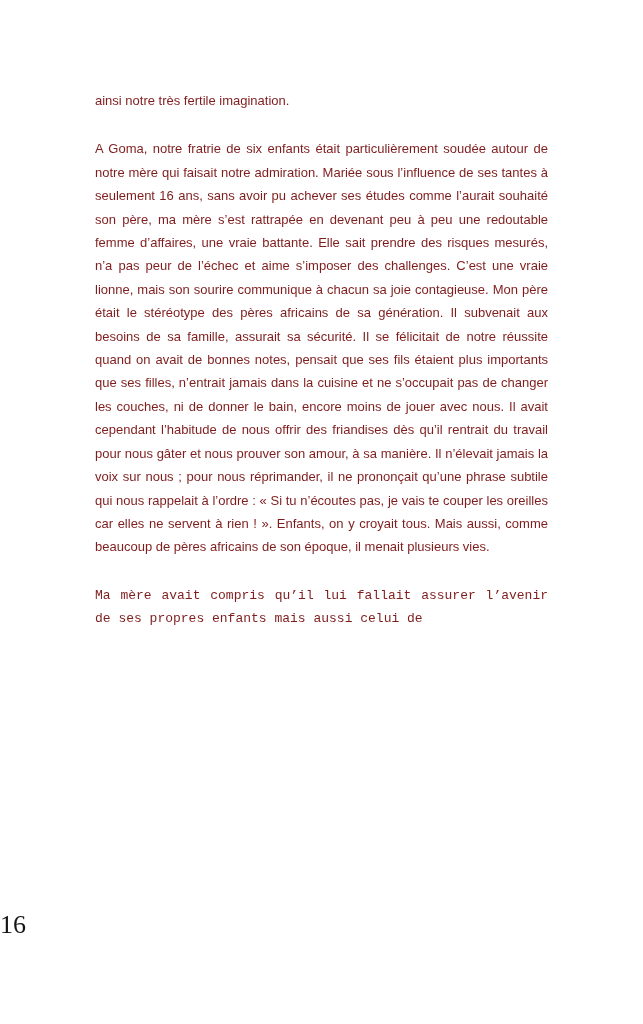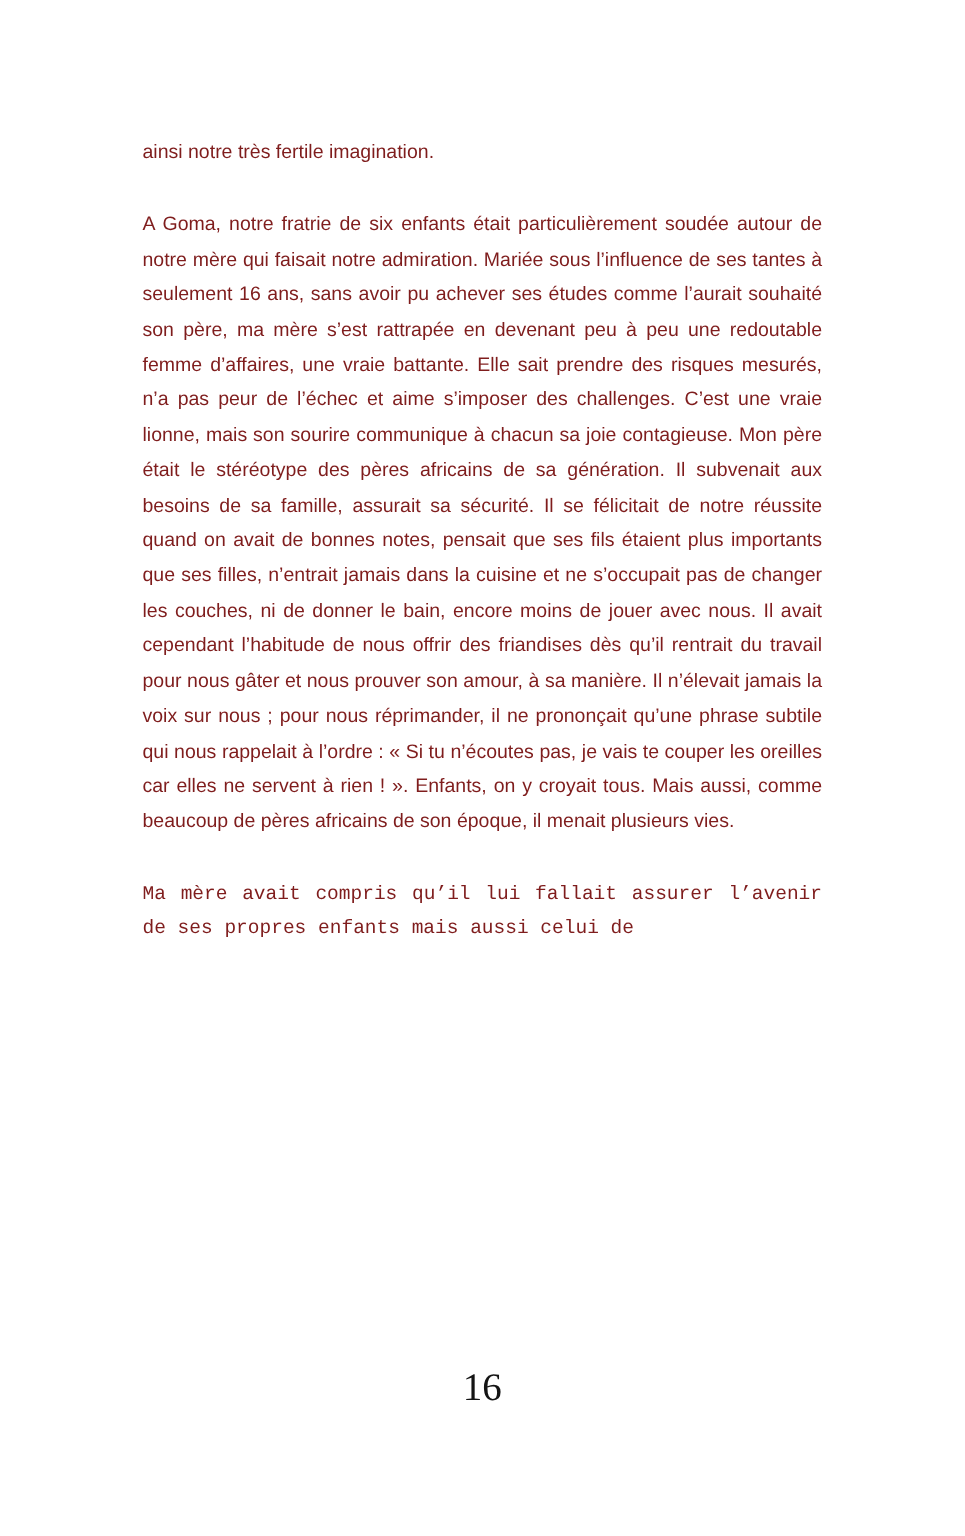--- a/index.html
+++ b/index.html
@@ -31,21 +31,21 @@
   }
   .text-block p:last-child {
     margin-bottom: 0;
     font-family: Liberation Mono, monospace;
   }
   .page-number {
     position: absolute;
     left: 0;
     top: 912px;
     width: 643px;
-    text-align: center;
+    text-align: left;
     font-family: "Liberation Serif", serif;
     font-size: 26px;
     line-height: 26px;
     color: #141414;
   }
 </style>
 </head>
 <body>
 
 <div class="book-page">

